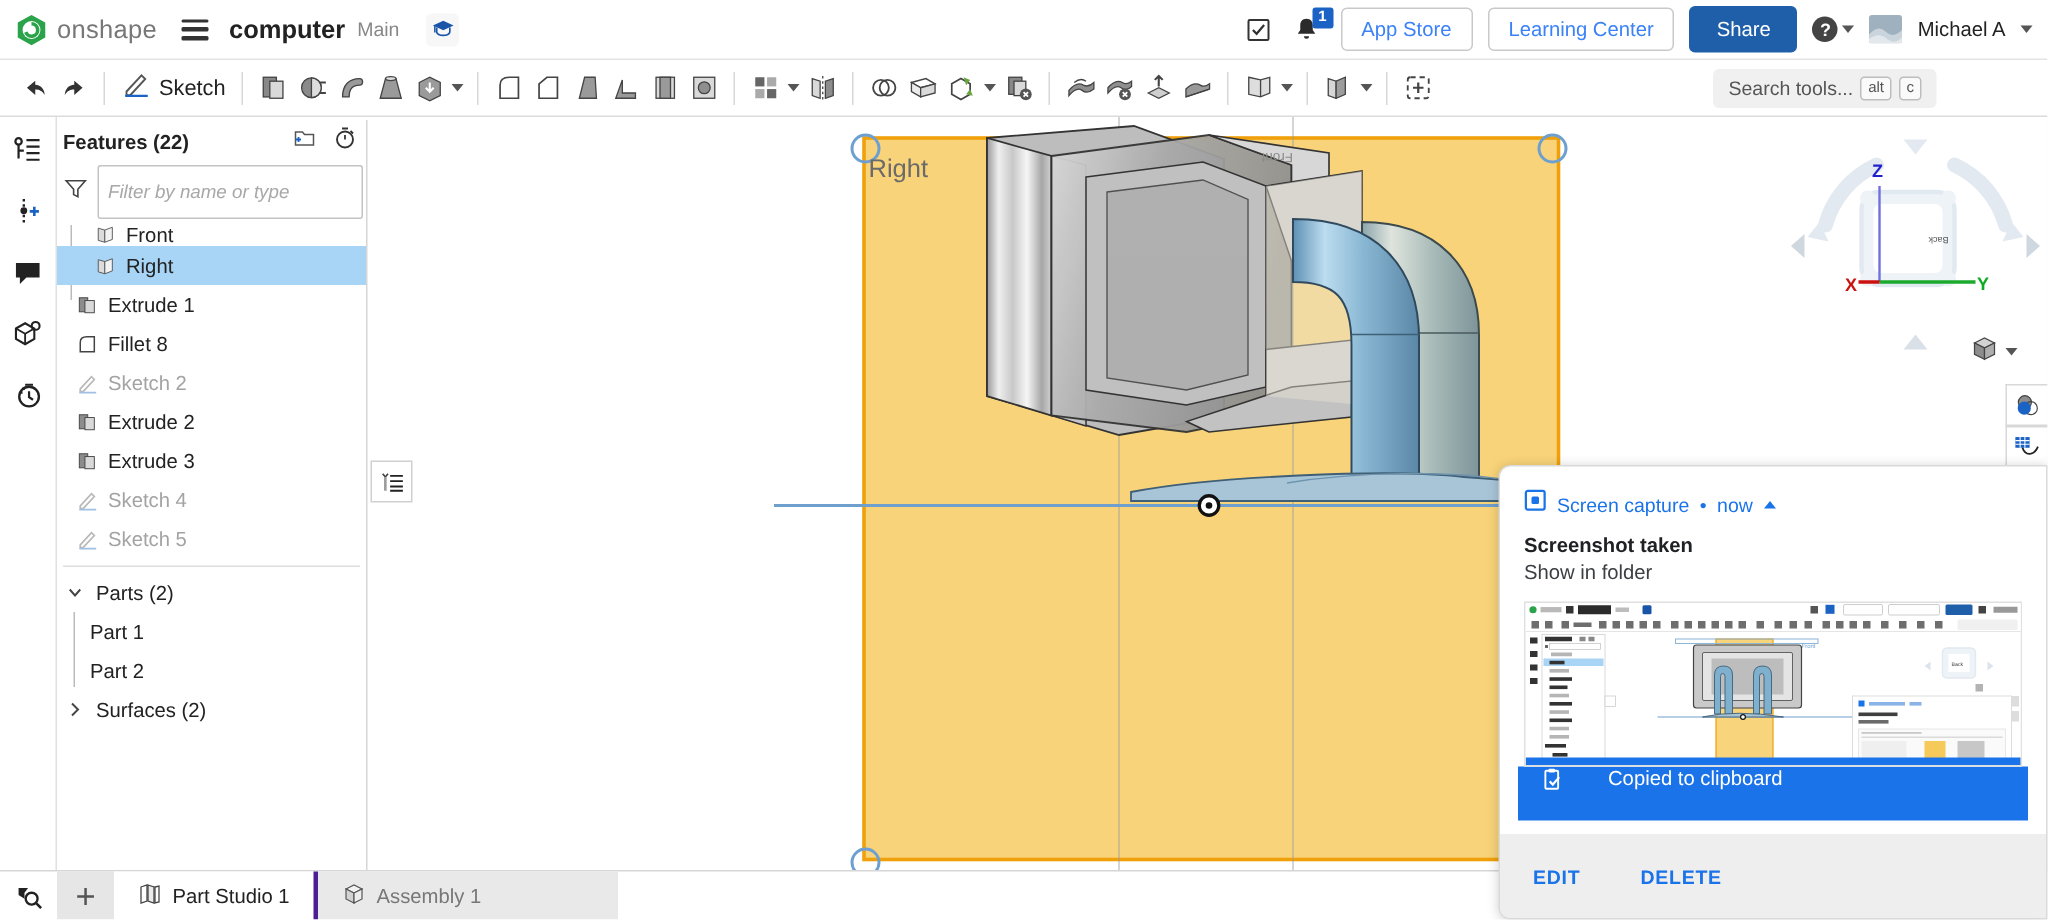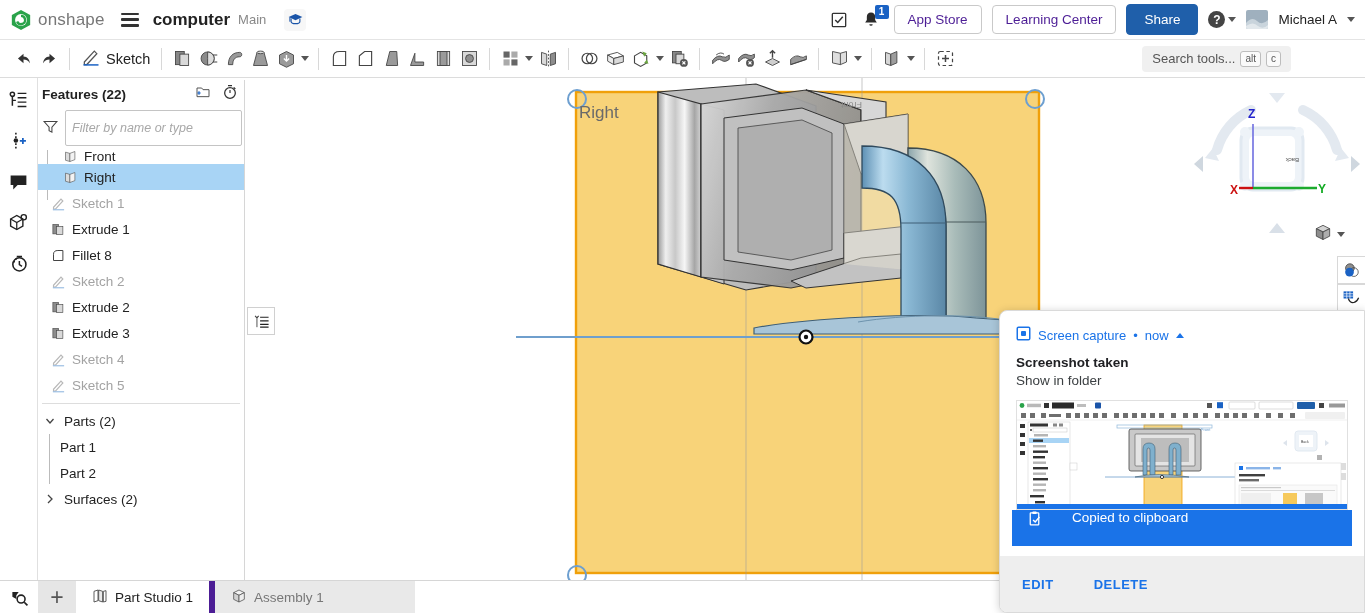--- a/index.html
+++ b/index.html
@@ -32,21 +32,21 @@
   .hdr-right { margin-left: auto; display: flex; align-items: center; gap: 10px; padding-right: 10px; }
   .hdr-icon { width: 22px; height: 22px; display:flex; align-items:center; justify-content:center; cursor:pointer; }
   .bell-wrap { position: relative; width: 24px; height: 24px; cursor: pointer; }
   .bell-badge {
     position: absolute; right: -5px; top: -3px; background: #1a62c4; color:#fff;
     font-size: 10px; line-height: 13px; min-width: 14px; height: 14px; text-align:center;
     border-radius: 2px; padding: 0 2px; font-weight: bold;
   }
   .pill-btn {
     border: 1px solid #c9c9c9; border-radius: 4px; background: #fff;
-    font-size: 13.5px; color: #4c1d95; padding: 6px 13px; cursor: pointer; white-space: nowrap;
+    font-size: 13.5px; color: #3b82f6; padding: 6px 13px; cursor: pointer; white-space: nowrap;
   }
   .share-btn {
     background: #1f5faa; color: #fff; border: 1px solid #1f5faa; border-radius: 4px;
     font-size: 13.5px; padding: 7px 17px; cursor: pointer; font-weight: 500;
   }
   .help-wrap { display: flex; align-items: center; gap: 3px; cursor: pointer; }
   .qmark { width: 17px; height: 17px; border-radius: 50%; background: #444; color: #fff;
     font-size: 12px; font-weight: bold; display: flex; align-items: center; justify-content: center; }
   .caret-d { width:0;height:0;border-left:4px solid transparent;border-right:4px solid transparent;border-top:5px solid #555; }
   .avatar { width: 22px; height: 19px; border-radius: 2px; overflow: hidden; display:block; }
@@ -135,21 +135,21 @@
   
   .bottombar {
     position: absolute; left: 0; bottom: 0; width: 1365px; height: 33px;
     background: #fff; border-top: 1px solid #d6d6d6; display: flex; align-items: stretch; z-index: 36;
   }
   .bb-search { width: 38px; display:flex; align-items:center; justify-content:center; cursor:pointer; }
   .bb-plus { width: 38px; background: #e6e6e6; display:flex; align-items:center; justify-content:center;
     cursor:pointer; font-size: 23px; color: #555; font-weight: 300; }
   .bb-tab { display: flex; align-items: center; gap: 7px; padding: 0 16px; font-size: 13.5px;
     cursor: pointer; color: #333; }
-  .bb-tab.active { background: #fff; color: #222; border-right: 6px solid #4c1d95; }
+  .bb-tab.active { background: #fff; color: #222; border-right: 3px solid #4c1d95; }
   .bb-tab.inactive { background: #e9e9e9; color: #777; }
 
   
   .toast {
     position: absolute; left: 999px; top: 310px; width: 366px; height: 303px;
     background: #fff; border: 1px solid #dadada; border-radius: 8px 0 0 8px;
     box-shadow: 0 1px 8px rgba(0,0,0,.18); z-index: 60; overflow: hidden;
     display: flex; flex-direction: column;
   }
   .toast-head { display: flex; align-items: center; gap: 7px; padding: 15px 16px 0 16px; }
@@ -524,29 +524,20 @@
       <div class="tree-row indent2 sel">
         <span class="tree-icon">
           <svg width="15" height="15" viewBox="0 0 24 24">
               <path d="M4 5 L11 7 V20 L4 18z" fill="#dcdcdc" stroke="#555"></path>
               <path d="M11 7 L19 4 V17 L11 20z" fill="#f3f3f3" stroke="#555"></path>
             </svg>
         </span>
         <span>Right</span>
       </div>
 
-      <div class="tree-row dim">
-        <span class="tree-icon">
-          <svg width="15" height="15" viewBox="0 0 24 24">
-              <path d="M4 18 L16 5 l3 3 L7 21 H4z" fill="none" stroke="#b8b8b8" stroke-width="1.8"></path>
-              <path d="M3 22 h18" stroke="#9fc0e4" stroke-width="2"></path>
-            </svg>
-        </span>
-        <span>Sketch 1</span>
-      </div>
 
       <div class="tree-row">
         <span class="tree-icon">
           <svg width="15" height="15" viewBox="0 0 24 24">
               <rect x="3" y="4" width="9" height="15" fill="#8c8c8c" stroke="#444"></rect>
               <rect x="9" y="7" width="10" height="13" fill="#d9d9d9" stroke="#444"></rect>
             </svg>
         </span>
         <span>Extrude 1</span>
       </div>

